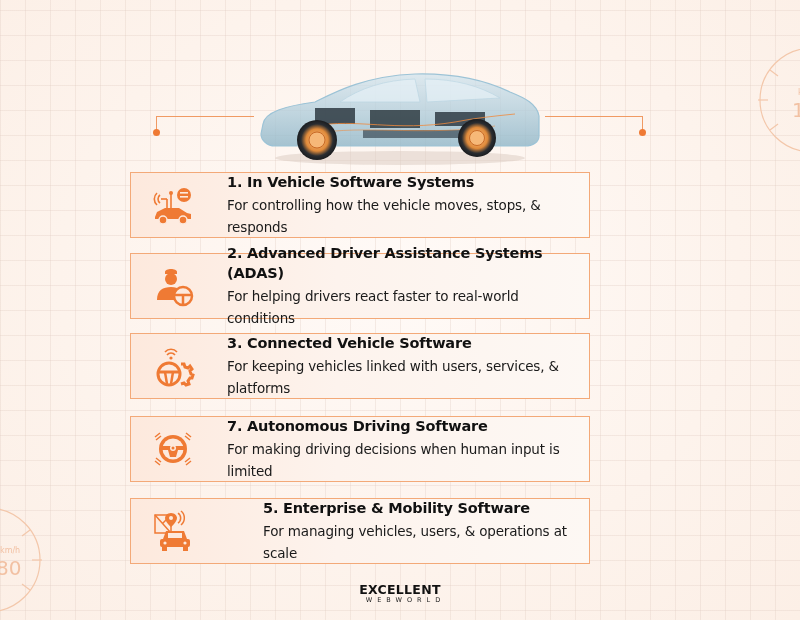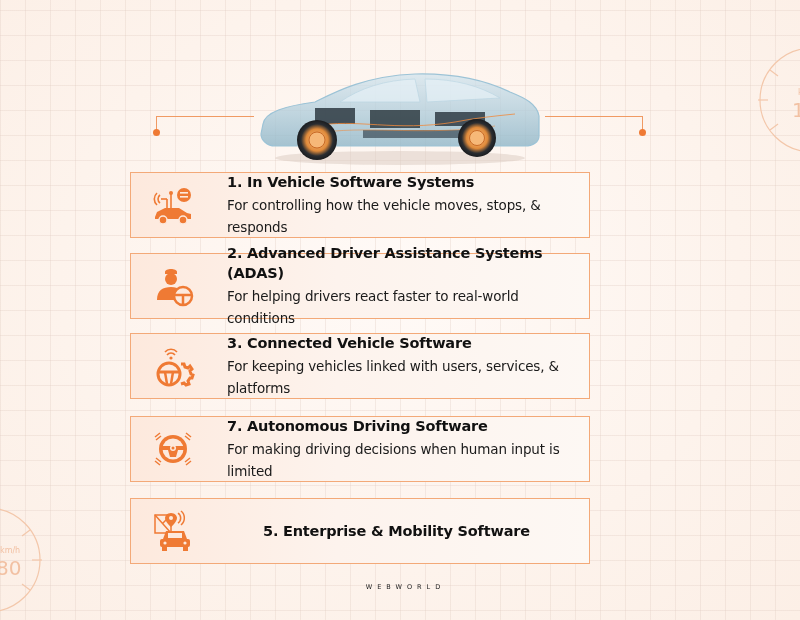--- a/index.html
+++ b/index.html
@@ -256,22 +256,24 @@
           <rect x="17" y="24" width="14" height="5" fill="#fde9dd"></rect>
           <rect x="9" y="30" width="30" height="8" rx="2" fill="#ef7a34"></rect>
           <rect x="11" y="38" width="5" height="4" fill="#ef7a34"></rect>
           <rect x="32" y="38" width="5" height="4" fill="#ef7a34"></rect>
           <circle cx="14" cy="34" r="1.6" fill="#fde9dd"></circle>
           <circle cx="34" cy="34" r="1.6" fill="#fde9dd"></circle>
         </svg>
       </div>
       <div class="card-text">
         <div class="card-title">5. Enterprise &amp; Mobility Software</div>
+        <div class="card-desc">For managing vehicles, users, &amp; operations at scale</div>
       </div>
     </div>
 
   </div>
 
   <div class="brand">
+    <div class="brand-top">EXCELLENT</div>
     <div class="brand-bottom">WEBWORLD</div>
   </div>
 
 </div>
 
 </body></html>

